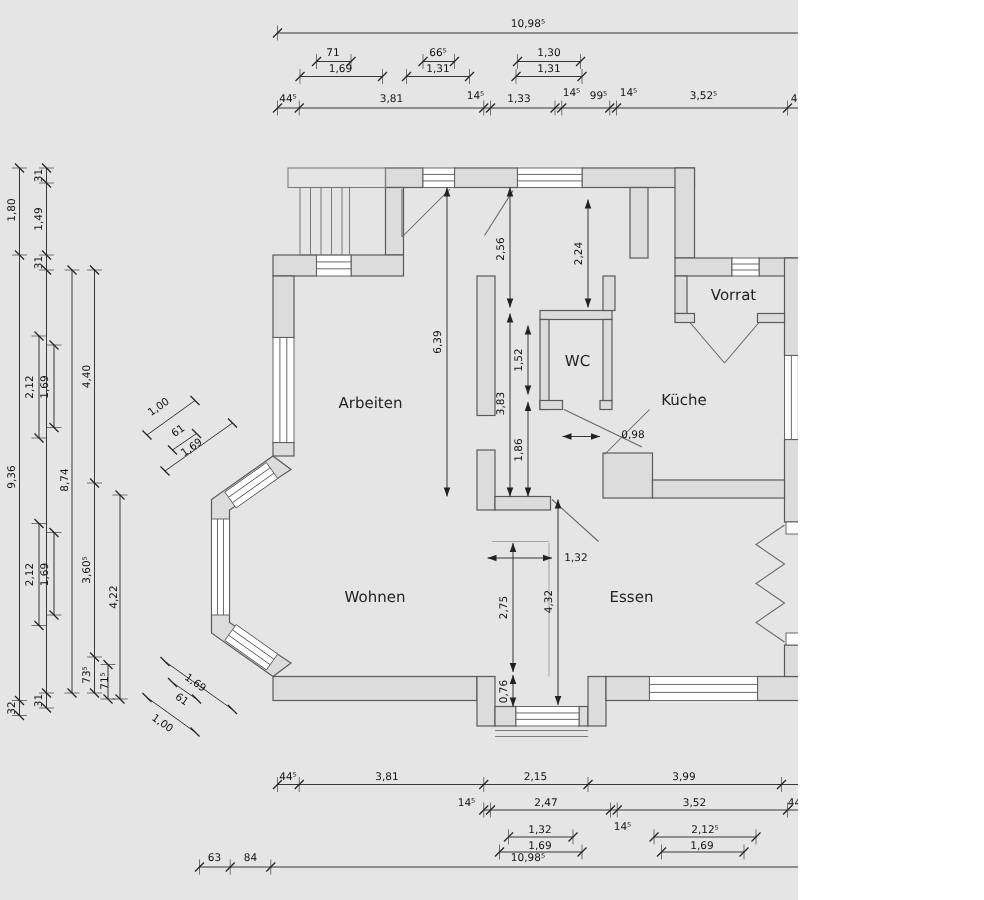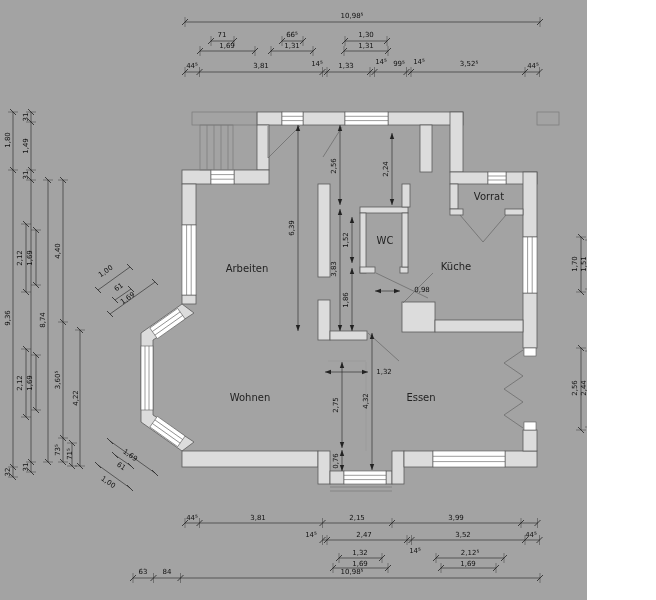--- a/index.html
+++ b/index.html
@@ -1,16 +1,16 @@
 <!DOCTYPE html>
 <html><head>
 <meta charset="utf-8">
 <style>
   html,body{margin:0;padding:0;background:#ffffff;}
-  .stage{width:587px;height:600px;position:relative;background:#a3a3a3;overflow:hidden;}
+  .stage{width:532px;height:600px;position:relative;background:#e5e5e5;overflow:hidden;}
   svg{display:block;}
   text{font-family:"DejaVu Sans",sans-serif;fill:#111;}
   .dim{font-size:7px;}
   .room{font-size:10px;fill:#222;}
 </style>
 </head>
 <body>
 
 <div class="stage">
 <svg id="plan" viewBox="0 0 656 600" width="656" height="600">

